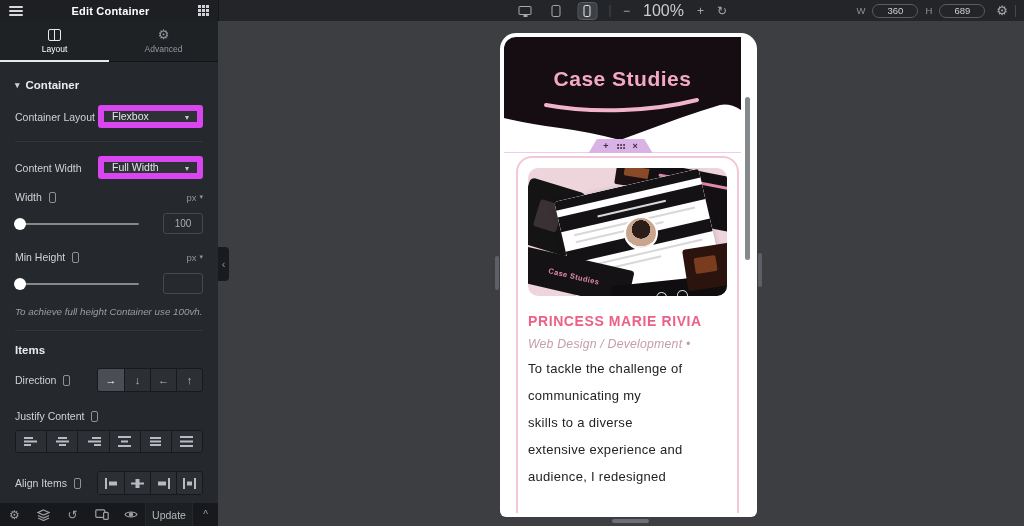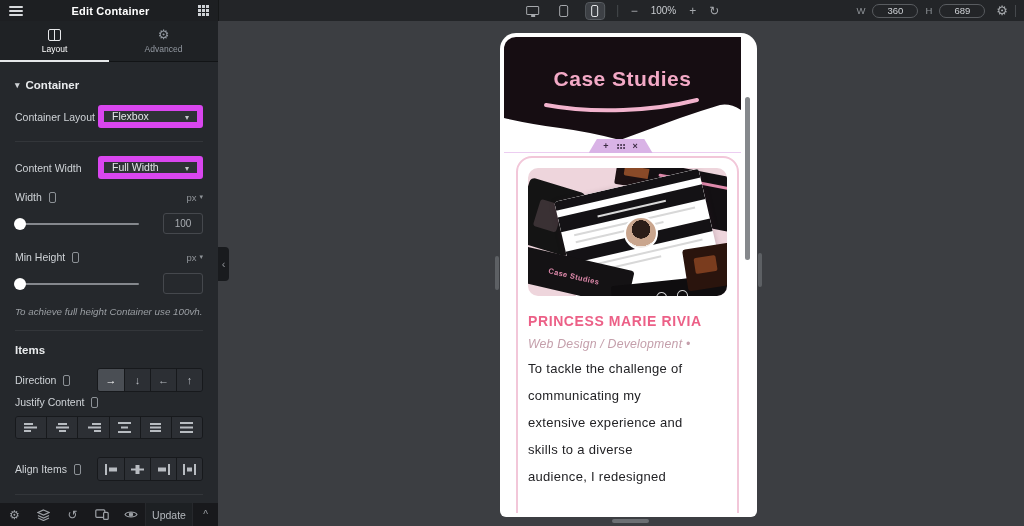--- a/index.html
+++ b/index.html
@@ -56,21 +56,21 @@
   .topbar { position:absolute; left:218px; top:0; right:0; height:21px; background:#232528; display:flex; align-items:center; border-left:1px solid #151718; }
   .tb-center { position:absolute; left:50%; transform:translateX(-50%); display:flex; align-items:center; gap:13px; }
   .dev-btn { width:18px; height:16px; display:flex; align-items:center; justify-content:center; border-radius:3px; cursor:pointer; }
   .dev-btn.active { background:#3d4045; outline:1px solid #5a5e63; }
   .ico-monitor { width:13px; height:9px; border:1.3px solid #a6a9ad; border-radius:1px; position:relative; }
   .ico-monitor::after { content:""; position:absolute; left:3.5px; bottom:-3px; width:4px; height:2px; background:#a6a9ad; }
   .ico-tablet { width:9px; height:12px; border:1.3px solid #a6a9ad; border-radius:2px; }
   .ico-phone { width:7px; height:12px; border:1.3px solid #e8eaec; border-radius:2px; }
   .tb-sep { width:1px; height:12px; background:#46494d; }
   .tb-glyph { color:#a6a9ad; font-size:12px; cursor:pointer; line-height:1; }
-  .zoom-val { color:#c9ccd0; font-size:10px; }
+  .zoom-val { color:#c9ccd0; font-size:16px; }
   .tb-right { margin-left:auto; display:flex; align-items:center; gap:7px; padding-right:8px; }
   .dim-label { color:#8f9398; font-size:9.5px; }
   .dim-input { width:46px; height:14px; background:transparent; border:1px solid #595c60; border-radius:7px; color:#cfd2d6; font-size:9.5px; text-align:center; font-family:"Liberation Sans",sans-serif; }
 
   
   .workspace { position:absolute; left:218px; top:21px; right:0; bottom:0; background:#3c3e42; }
   .resize-handle { position:absolute; width:4px; height:34px; background:#5d6064; border-radius:2px; z-index:6; }
   .hscroll-thumb { position:absolute; left:612px; top:519px; width:37px; height:4px; background:#6c6f73; border-radius:2px; z-index:6; }
   .device { position:absolute; left:500px; top:33px; width:257px; height:484px; background:#fff; border-radius:16px 16px 6px 6px; padding:4px; z-index:5; }
   .screen { position:relative; width:249px; height:476px; border-radius:12px 12px 4px 4px; overflow:hidden; background:#fff; }
@@ -220,21 +220,21 @@
         <span class="mobile-ind"></span>
       </div>
       <div class="btn-group">
         <div class="gbtn active">→</div>
         <div class="gbtn">↓</div>
         <div class="gbtn">←</div>
         <div class="gbtn">↑</div>
       </div>
     </div>
 
-    <div class="crow" style="margin-top:4px;">
+    <div class="crow" style="margin-top:18px;">
       <div class="clabel">
         <span>Justify Content</span>
         <span class="mobile-ind"></span>
       </div>
     </div>
     <div class="btn-group jgroup">
       <div class="gbtn">
           <svg class="svg-ic" width="15" height="11" viewBox="0 0 15 11" fill="#b8bcc1">
             <rect x="0" y="1" width="9" height="2"></rect>
             <rect x="0" y="4.5" width="13" height="2"></rect>
@@ -454,22 +454,22 @@
           <div class="cshape bottomright"></div>
         </div>
 
         <div class="case-title">PRINCESS MARIE RIVIA</div>
         <div class="case-sub">
           <div>Web Design / Development •</div>
         </div>
         <div class="case-body">
           <div>To tackle the challenge of</div>
           <div>communicating my</div>
+          <div>skills to a diverse</div>
           <div>extensive experience and</div>
-          <div>skills to a diverse</div>
           <div>audience, I redesigned</div>
 
         </div>
       </div>
     </div>
 
     <div class="vscrollbar">
       <div class="vthumb"></div>
     </div>
   </div>

